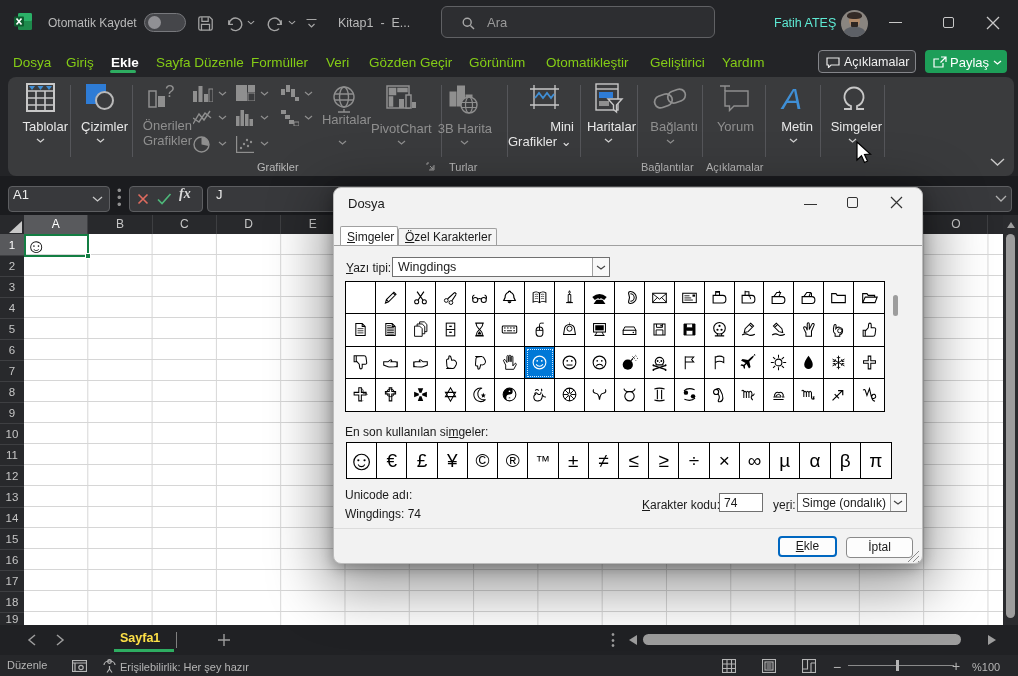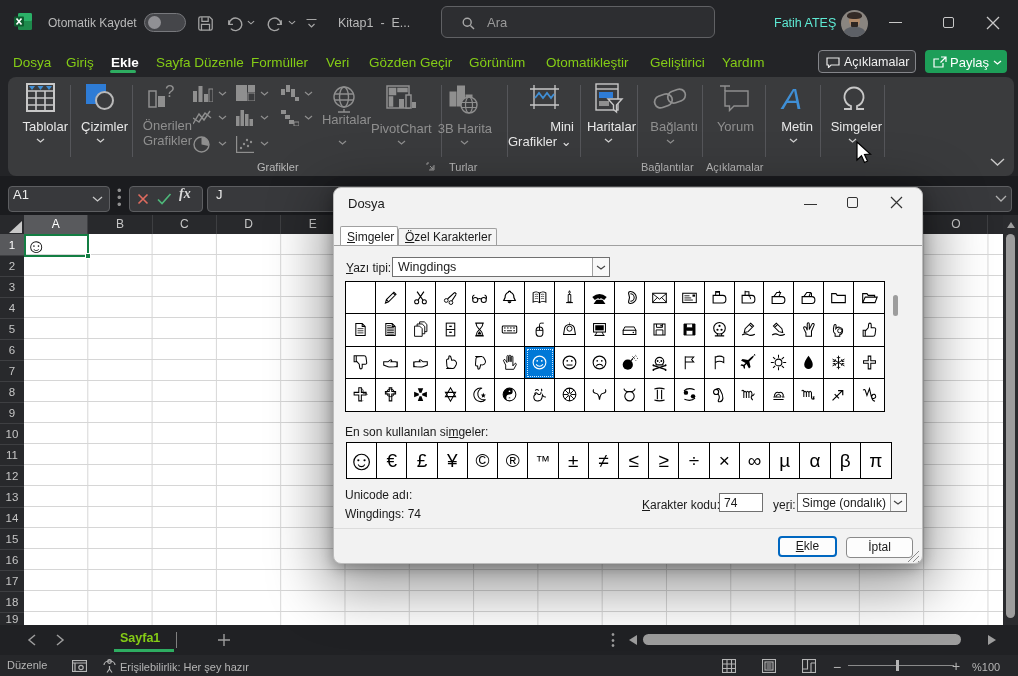--- a/index.html
+++ b/index.html
@@ -428,21 +428,21 @@
       </svg>
     <div class="abs" style="left:3px;top:19px;width:9px;height:384px;background:#9d9d9d;border-radius:5px"></div>
   </div>
   <div id="tabbar">
     <svg class="abs" style="left:27px;top:9px" width="9" height="12" viewBox="0 0 9 12">
         <path d="M8 1 L2 6 L8 11" stroke="#9d9d9d" fill="none" stroke-width="1.5"></path>
       </svg>
     <svg class="abs" style="left:56px;top:9px" width="9" height="12" viewBox="0 0 9 12">
         <path d="M1 1 L7 6 L1 11" stroke="#9d9d9d" fill="none" stroke-width="1.5"></path>
       </svg>
-    <div class="abs" style="left:120px;top:6px;color:#84cc16;font-size:12.5px;font-weight:bold">Sayfa1</div>
+    <div class="abs" style="left:120px;top:6px;color:#fde047;font-size:12.5px;font-weight:bold">Sayfa1</div>
     <div class="abs" style="left:114px;top:24px;width:60px;height:3px;background:#2ead61"></div>
     <div class="abs" style="left:176px;top:7px;width:1px;height:16px;background:#808080"></div>
     <svg class="abs" style="left:218px;top:9px" width="12" height="12" viewBox="0 0 12 12">
         <path d="M6 0 v12 M0 6 h12" stroke="#9d9d9d" stroke-width="1.4"></path>
       </svg>
     <div class="abs" style="left:610px;top:7px;color:#9d9d9d;font-size:10px;line-height:5.5px;text-align:center;width:6px">•<br>•<br>•</div>
     <svg class="abs" style="left:629px;top:10px" width="8" height="10" viewBox="0 0 8 10">
         <path d="M8 0 L0 5 L8 10 Z" fill="#9d9d9d"></path>
       </svg>
     <div class="abs" style="left:643px;top:9px;width:318px;height:11px;background:#9d9d9d;border-radius:6px"></div>

